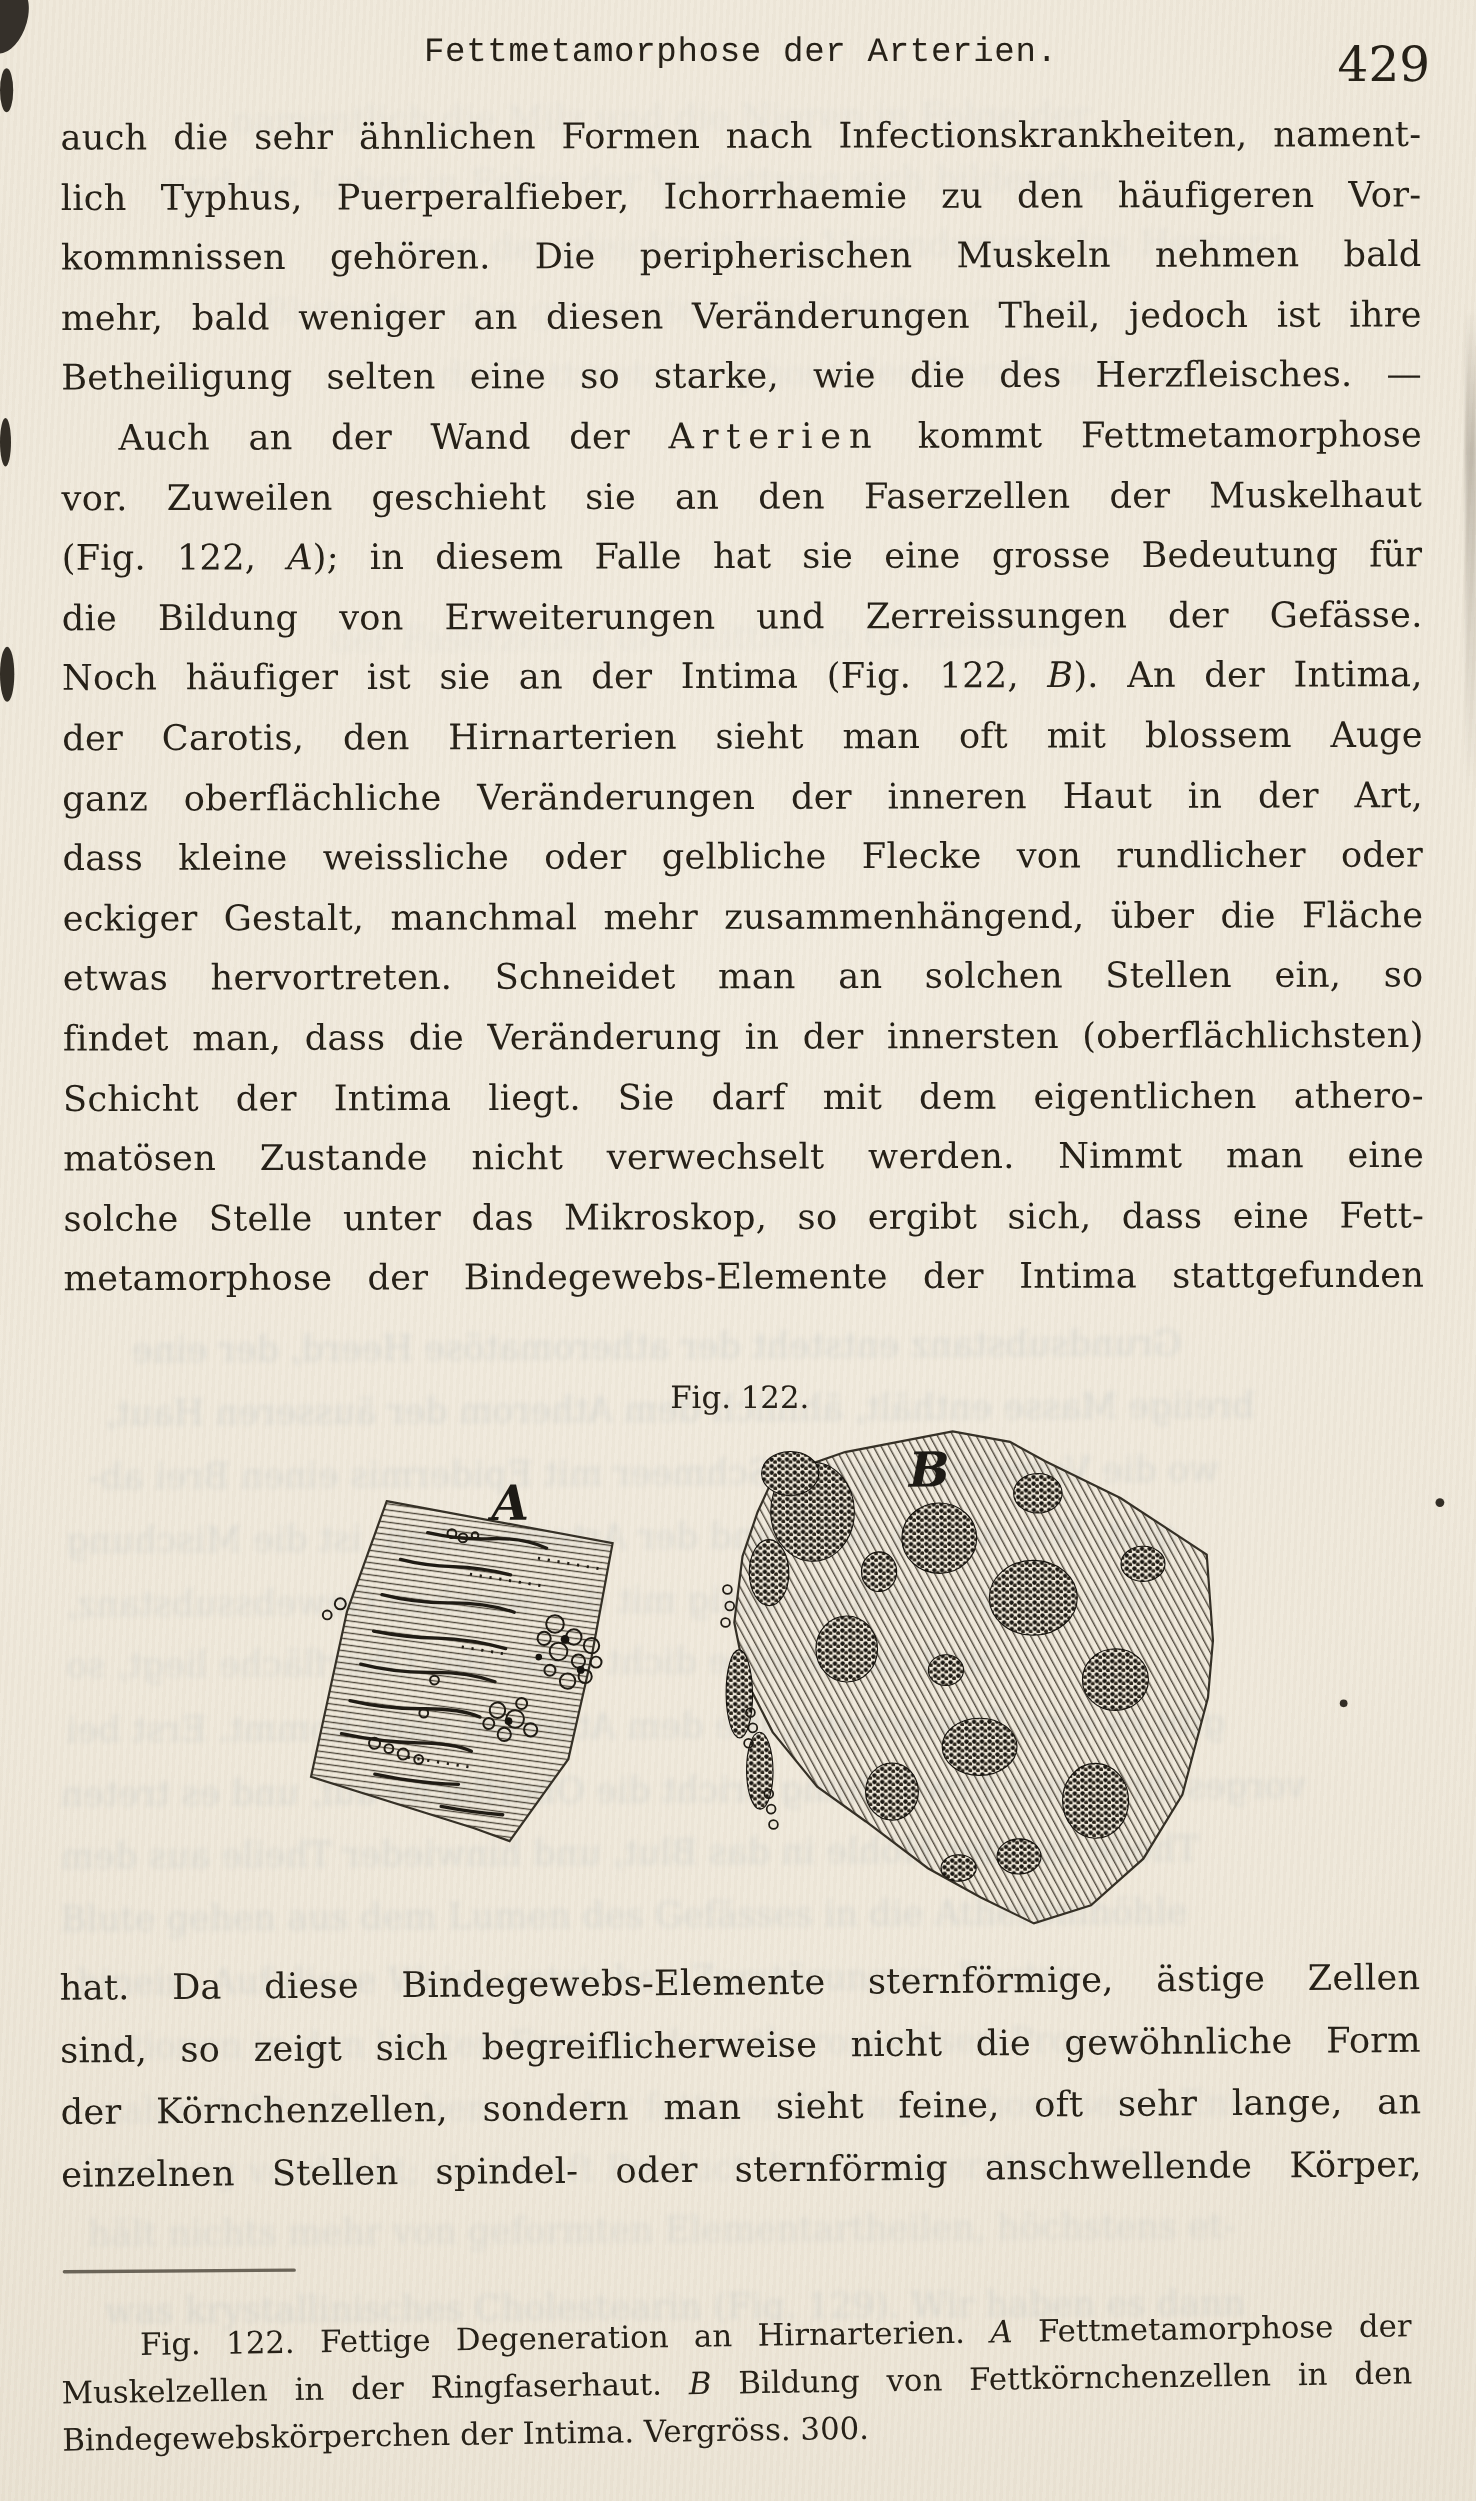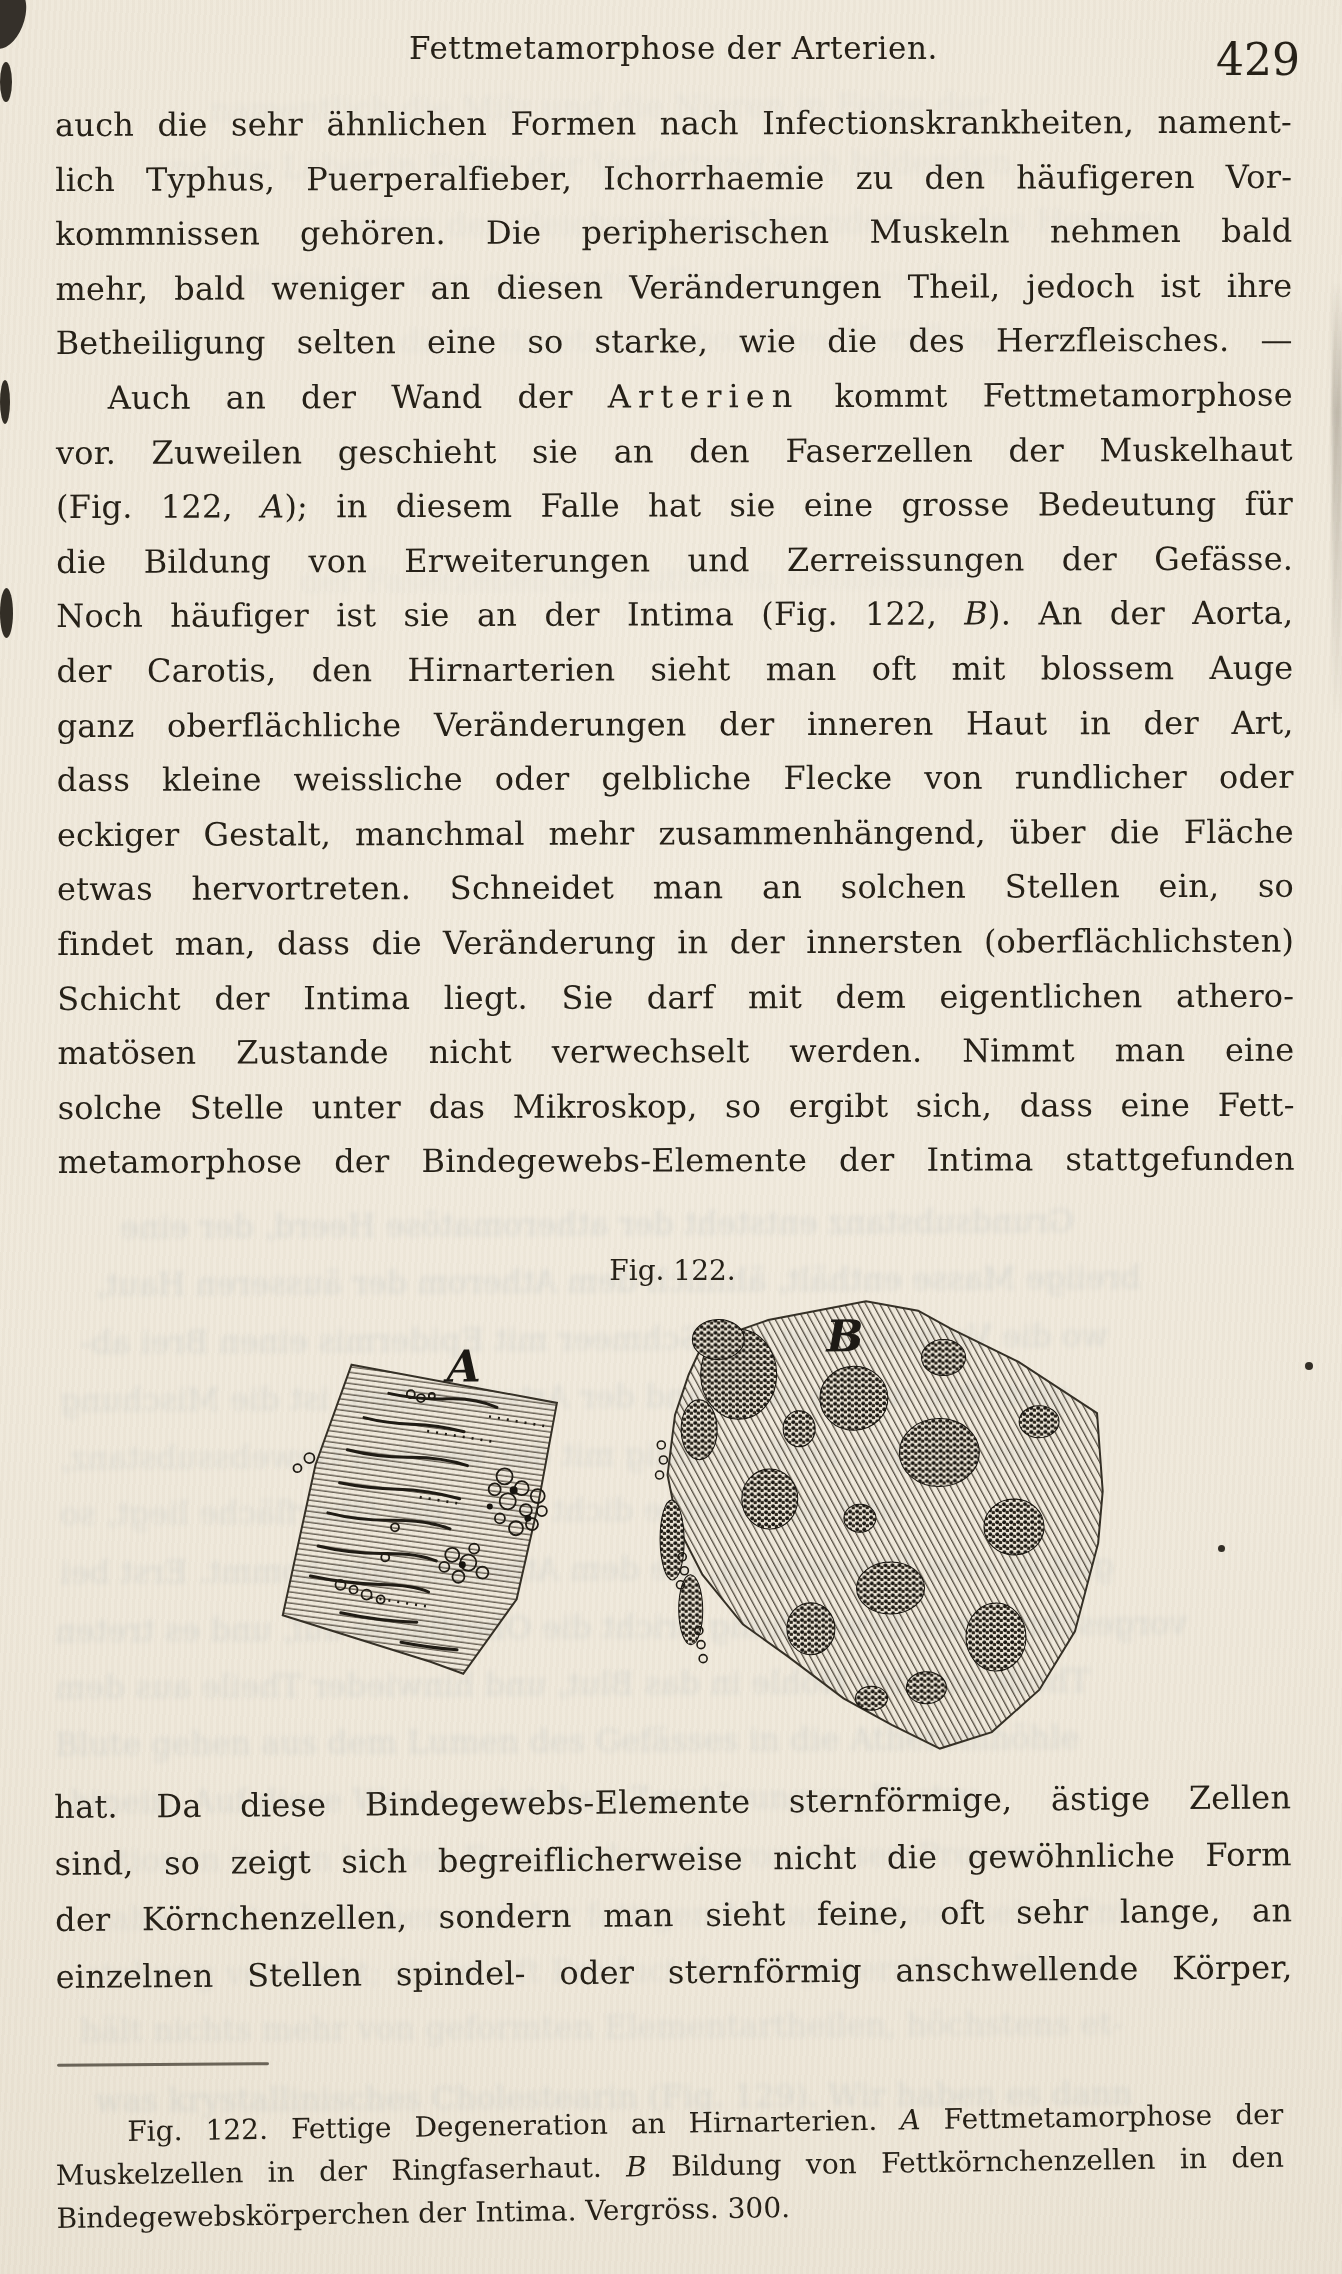--- a/index.html
+++ b/index.html
@@ -13,21 +13,21 @@
     background:repeating-linear-gradient(93deg, rgba(120,105,80,0.030) 0 3px, rgba(255,255,255,0.025) 3px 6px);
   }
   .ghost-layer{position:absolute;inset:0;z-index:1;}
   .ghost{
     position:absolute;white-space:nowrap;color:#7e95a6;
     filter:blur(2.6px);font-size:32px;transform:rotate(-0.4deg);
   }
   .ghost.mir{transform:rotate(-0.4deg) scaleX(-1);}
   .figure-svg{position:absolute;left:190px;top:1295px;z-index:2;transform:rotate(-0.5deg);}
   .header-row{position:absolute;left:55px;top:30px;width:1237px;text-align:center;
-    font-size:31px;letter-spacing:0.6px;z-index:3;}
+    font-size:31px;letter-spacing:0.6px;z-index:3;font-family:Liberation Mono, monospace;}
   .pagenum{position:absolute;top:34px;right:42px;font-size:44px;z-index:3;text-align:center;}
   .textblock{position:absolute;left:55px;width:1237px;z-index:3;font-size:32px;letter-spacing:0.2px;}
   #block1{top:106px;transform:rotate(-0.15deg);transform-origin:0 0;}
   #block1 .bline{height:54.6px;}
   #block2{top:1788px;transform:rotate(-0.45deg);transform-origin:0 50%;}
   #block2 .bline{height:56.5px;}
   .bline{text-align:justify;text-align-last:justify;overflow:visible;white-space:normal;}
   .bline.last{text-align-last:left;}
   .it{font-style:italic;}
   .sperr{letter-spacing:0.22em;}
@@ -193,21 +193,21 @@
   <div class="textblock" id="block1">
       <div class="bline"><span>auch die sehr ähnlichen Formen nach Infectionskrankheiten, nament-</span></div>
       <div class="bline"><span>lich Typhus, Puerperalfieber, Ichorrhaemie zu den häufigeren Vor-</span></div>
       <div class="bline"><span>kommnissen gehören. Die peripherischen Muskeln nehmen bald</span></div>
       <div class="bline"><span>mehr, bald weniger an diesen Veränderungen Theil, jedoch ist ihre</span></div>
       <div class="bline"><span>Betheiligung selten eine so starke, wie die des Herzfleisches. —</span></div>
       <div class="bline" style="text-indent: 52px;"><span>Auch an der Wand der </span><span class="sperr">Arterien</span><span> kommt Fettmetamorphose</span></div>
       <div class="bline"><span>vor. Zuweilen geschieht sie an den Faserzellen der Muskelhaut</span></div>
       <div class="bline"><span>(Fig. 122, </span><span class="it">A</span><span>); in diesem Falle hat sie eine grosse Bedeutung für</span></div>
       <div class="bline"><span>die Bildung von Erweiterungen und Zerreissungen der Gefässe.</span></div>
-      <div class="bline"><span>Noch häufiger ist sie an der Intima (Fig. 122, </span><span class="it">B</span><span>). An der Aorta,</span></div>
+      <div class="bline"><span>Noch häufiger ist sie an der Intima (Fig. 122, </span><span class="it">B</span><span>). An der Intima,</span></div>
       <div class="bline"><span>der Carotis, den Hirnarterien sieht man oft mit blossem Auge</span></div>
       <div class="bline"><span>ganz oberflächliche Veränderungen der inneren Haut in der Art,</span></div>
       <div class="bline"><span>dass kleine weissliche oder gelbliche Flecke von rundlicher oder</span></div>
       <div class="bline"><span>eckiger Gestalt, manchmal mehr zusammenhängend, über die Fläche</span></div>
       <div class="bline"><span>etwas hervortreten. Schneidet man an solchen Stellen ein, so</span></div>
       <div class="bline"><span>findet man, dass die Veränderung in der innersten (oberflächlichsten)</span></div>
       <div class="bline"><span>Schicht der Intima liegt. Sie darf mit dem eigentlichen athero-</span></div>
       <div class="bline"><span>matösen Zustande nicht verwechselt werden. Nimmt man eine</span></div>
       <div class="bline"><span>solche Stelle unter das Mikroskop, so ergibt sich, dass eine Fett-</span></div>
       <div class="bline"><span>metamorphose der Bindegewebs-Elemente der Intima stattgefunden</span></div>

